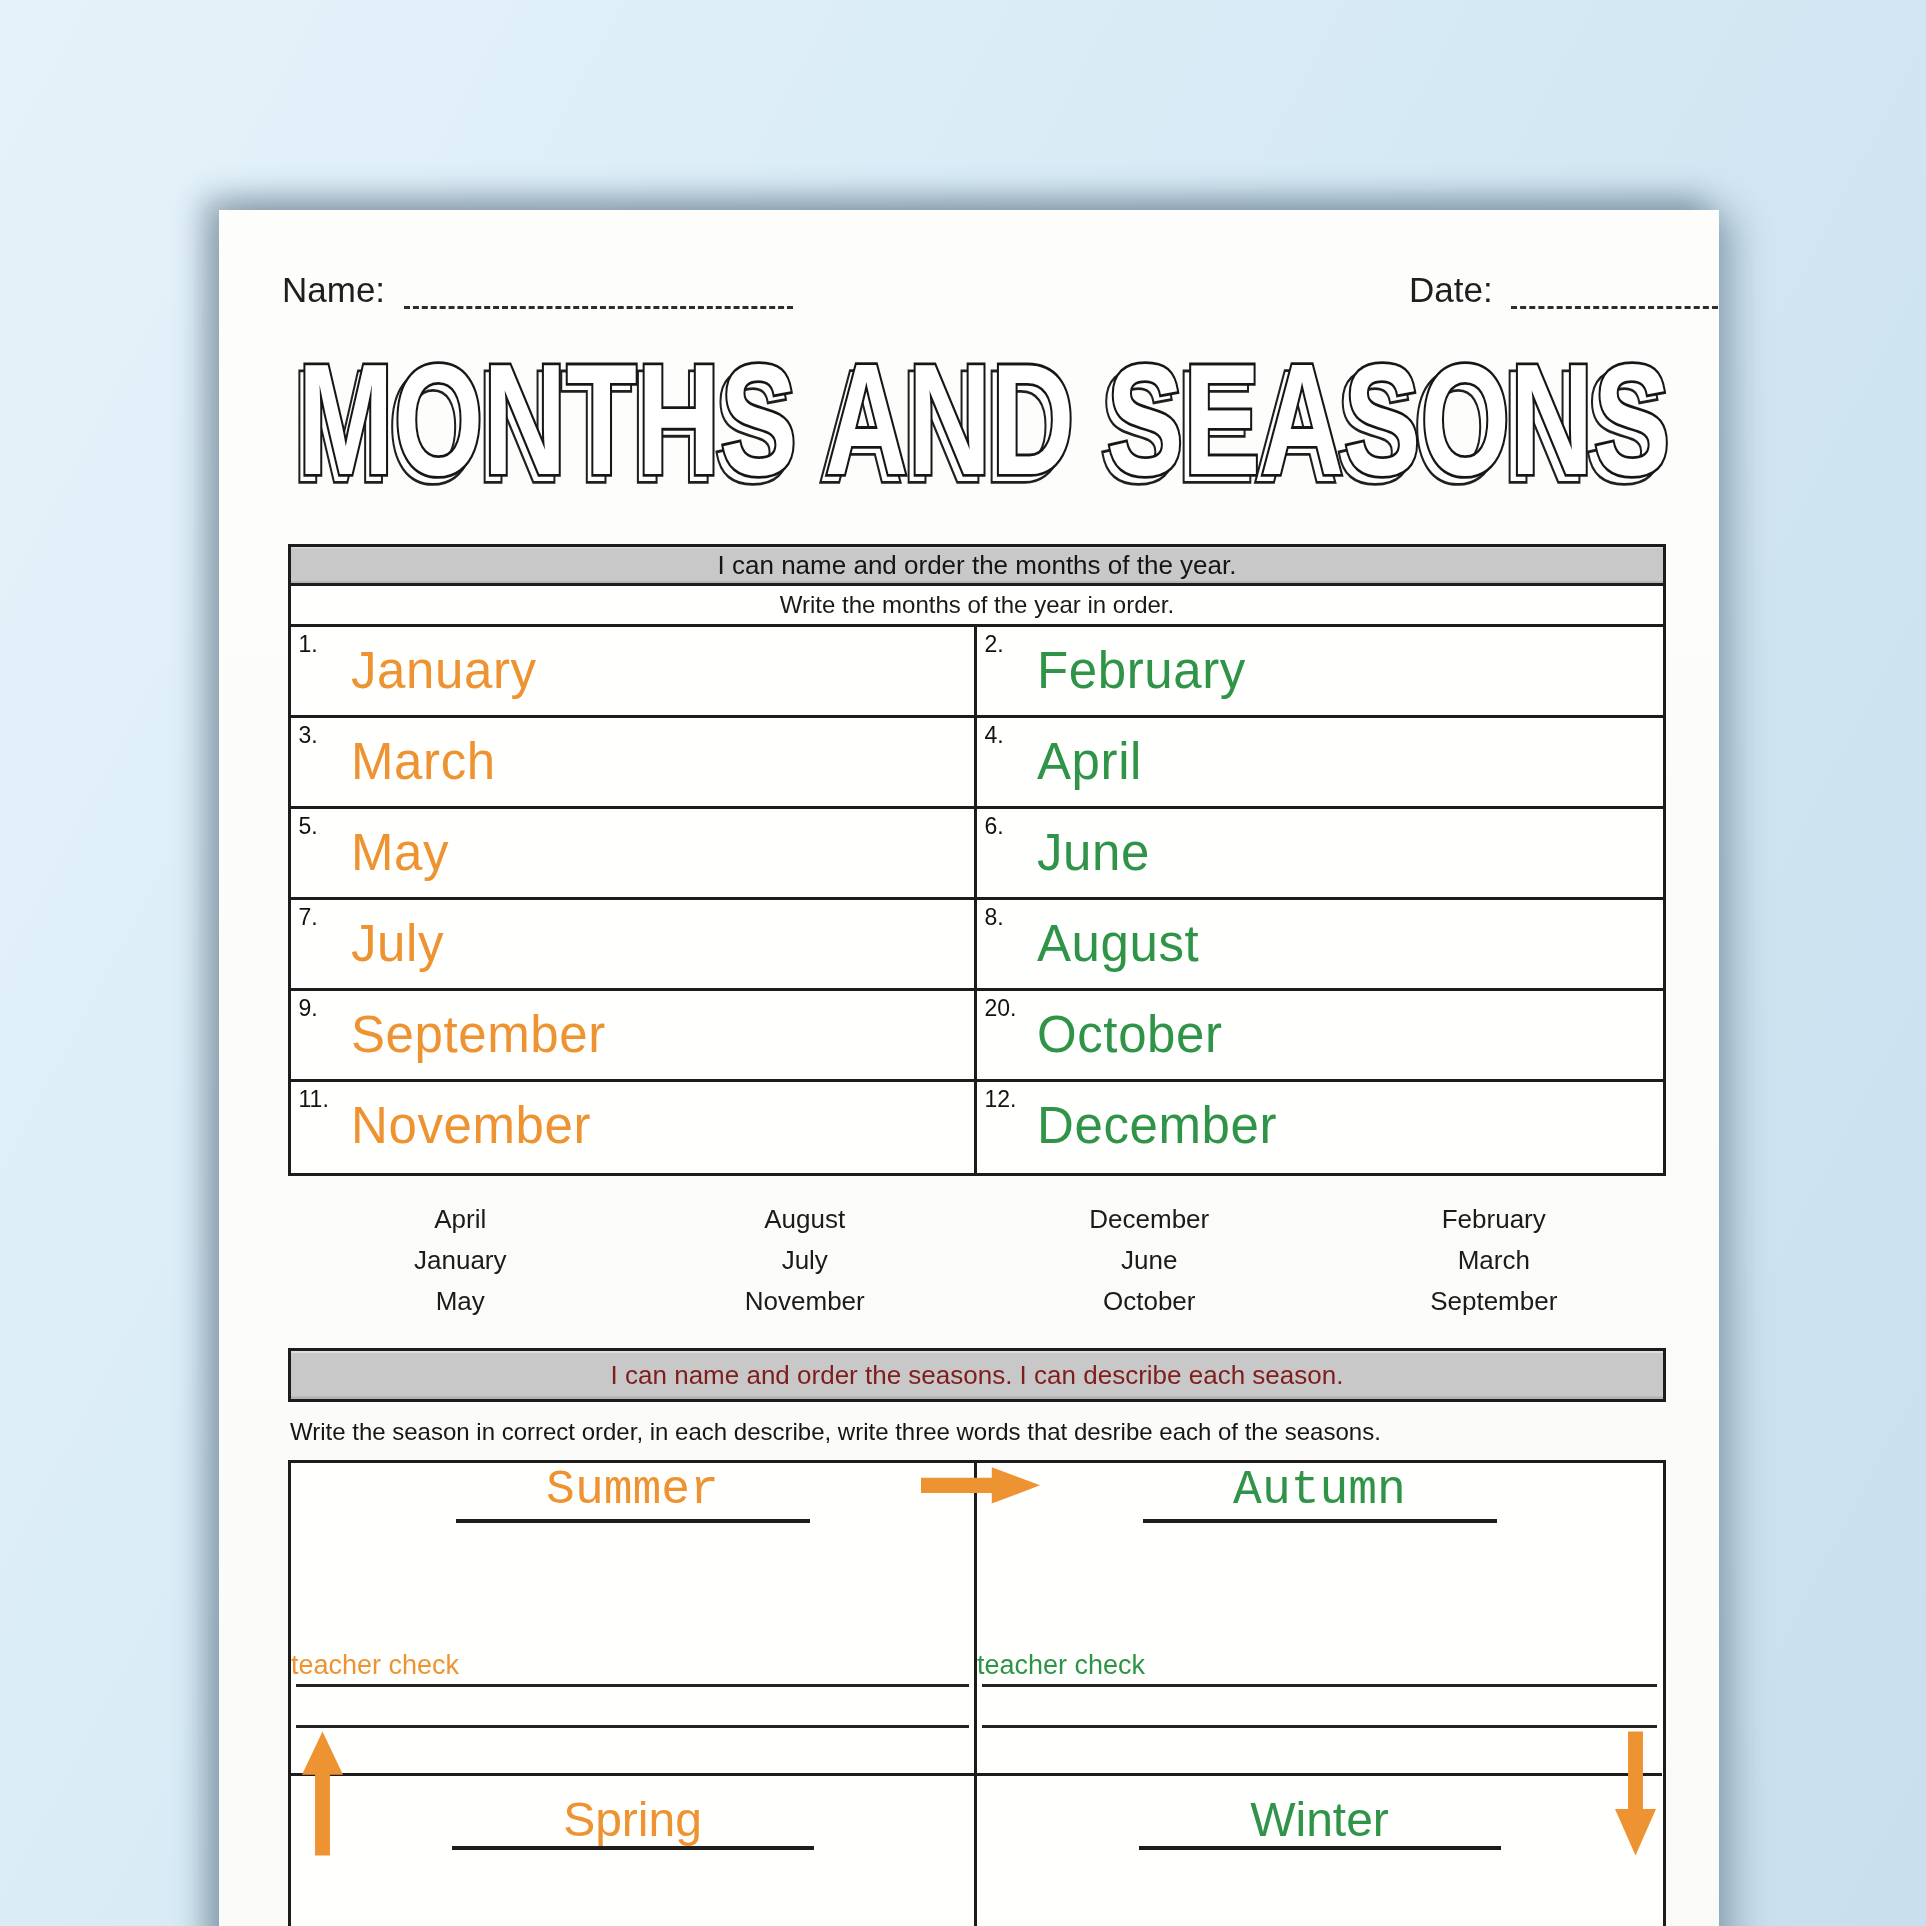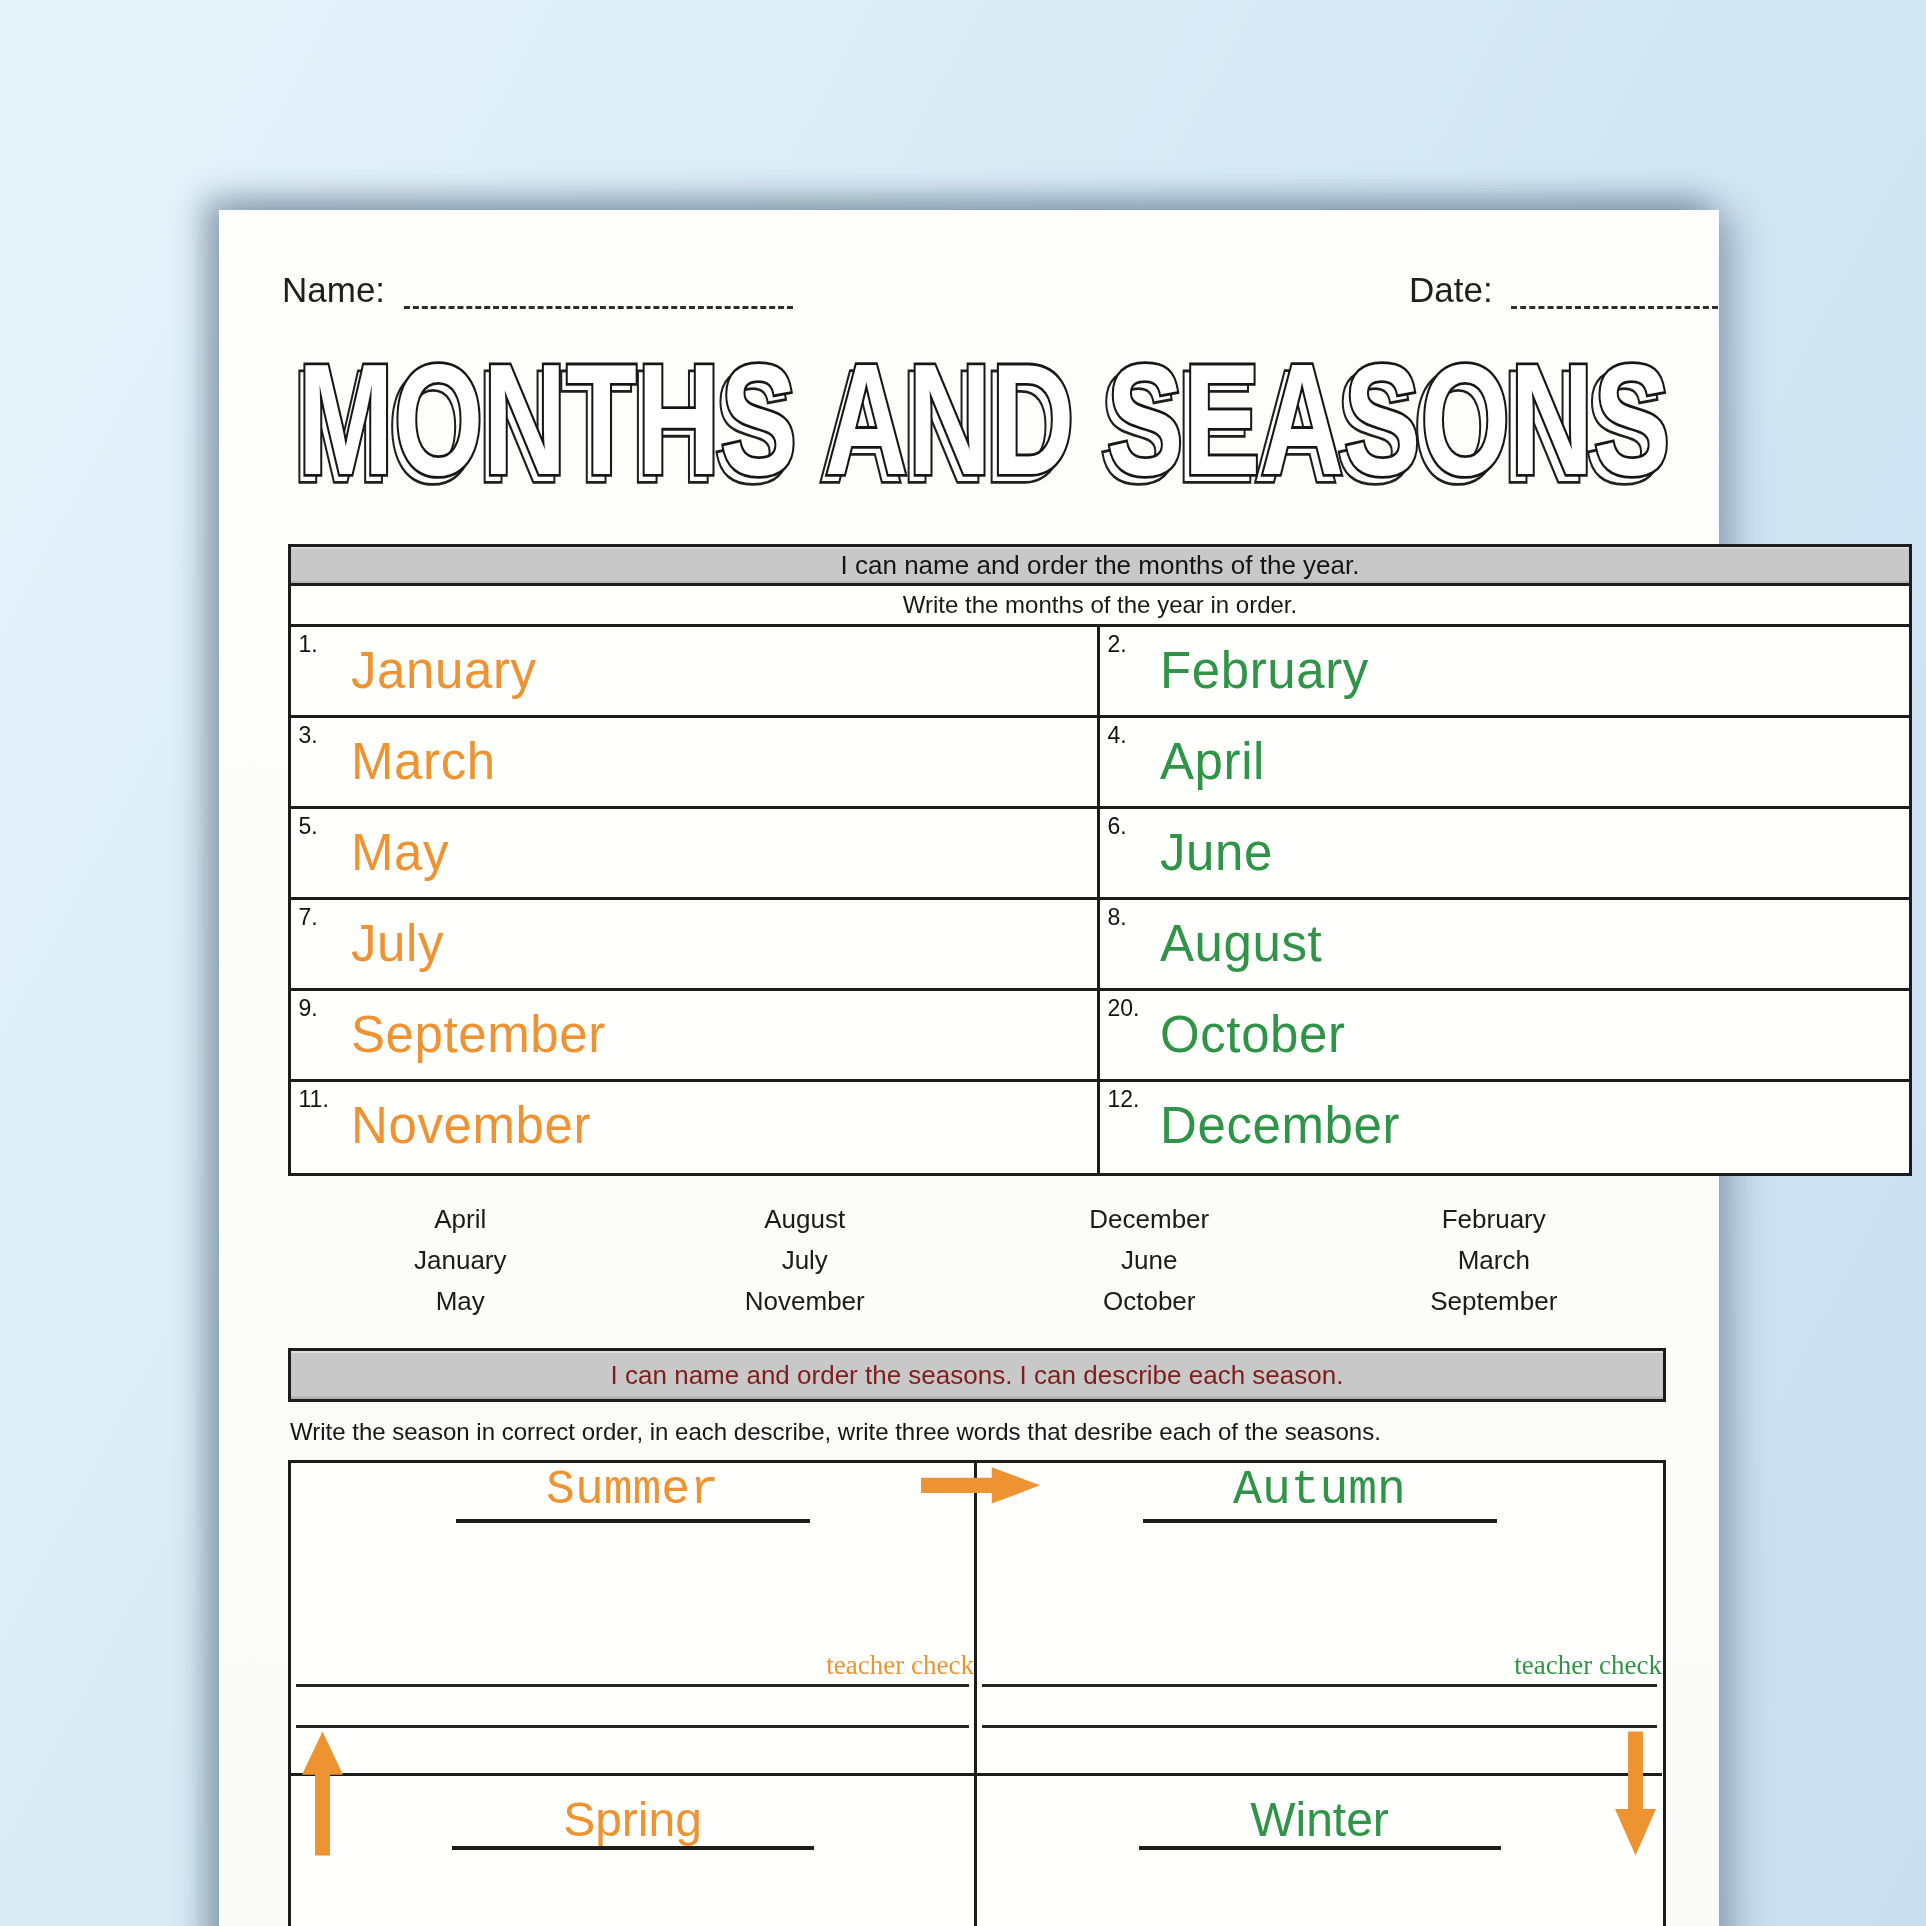--- a/index.html
+++ b/index.html
@@ -56,21 +56,21 @@
     font-weight: bold;
     paint-order: stroke fill;
   }
   .title-shadow { fill: #ffffff; stroke: #20201e; stroke-width: 9px; }
   .title-main   { fill: #ffffff; stroke: #161616; stroke-width: 9px; }
   
   .months-table {
     position: absolute;
     left: 69px;
     top: 334px;
-    width: 1624px;
+    width: 1378px;
     box-sizing: border-box;
     border: 3.1px solid #1c1c1c;
     background: #fffffe;
   }
   .goal-band {
     height: 36px;
     background: #c8c8c8;
     border-bottom: 3.1px solid #1c1c1c;
     box-shadow: inset 0 1.3px 0 #dcdcdc, inset 0 -1.9px 0 #b4b4b4;
     display: flex; align-items: center; justify-content: center;
@@ -164,23 +164,22 @@
   .season-underline {
     position: absolute;
     left: 50%; transform: translateX(-50%);
     height: 4.4px; background: #1d1d1d;
   }
   .q-top .season-underline { top: 56px; width: 354px; }
   .q-bot .season-underline { top: 70px; width: 362px; }
   .note {
     position: absolute; left: 0; right: 0;
     top: 187px;
-    text-align: right;
+    text-align: left;
     font-size: 27px;
-    font-family: Liberation Serif, serif;
   }
   .wline {
     position: absolute; left: 5px; right: 5px;
     height: 3.1px; background: #242424;
   }
   .wline1 { top: 221px; }
   .wline2 { top: 262px; }
   .arrow-svg { position: absolute; }
   .arrow-right-pos { left: 630px; top: 3.8px;   width: 119px; height: 38px;  }
   .arrow-up-pos    { left: 11.3px;   top: 268px; width: 41px;  height: 125px; }

